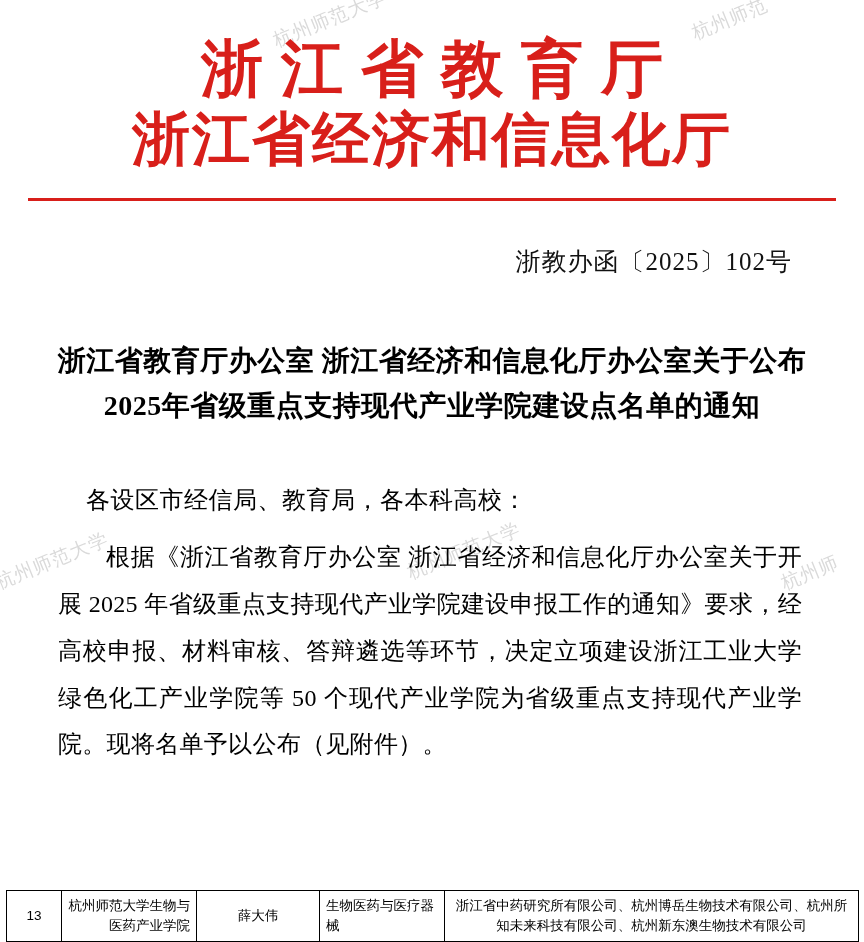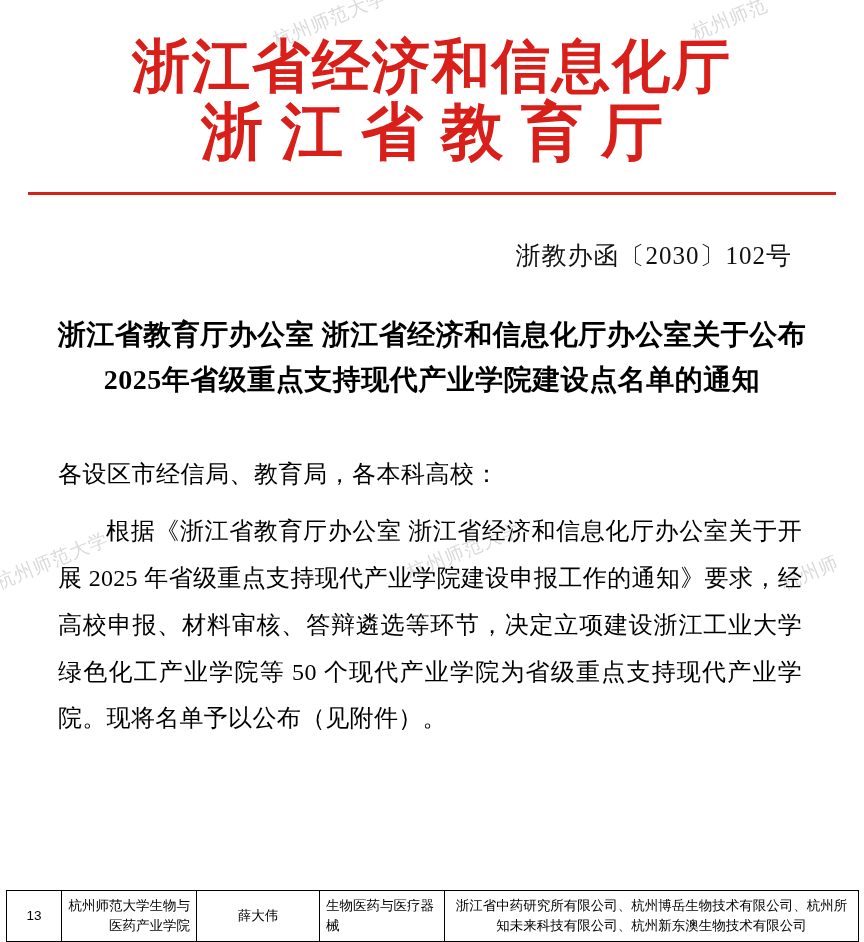--- a/index.html
+++ b/index.html
@@ -83,35 +83,35 @@
     padding: 44px 72px 0 0;
     font-size: 25px;
     color: #111;
     letter-spacing: 1px;
   }
 
   
   .headline {
     position: relative;
     z-index: 2;
-    margin: 40px auto 0 auto;
+    margin: 60px auto 0 auto;
     width: 760px;
     text-align: center;
     font-size: 28px;
     font-weight: bold;
     line-height: 1.62;
     color: #000;
     letter-spacing: .5px;
   }
 
   
   .salutation {
     position: relative;
     z-index: 2;
-    margin: 56px 0 0 58px;
+    margin: 56px 0 0 86px;
     font-size: 24px;
     color: #000;
     letter-spacing: .5px;
   }
   .body-text {
     position: relative;
     z-index: 2;
     margin: 18px 62px 0 58px;
     font-size: 24px;
     line-height: 1.95;
@@ -155,27 +155,27 @@
 
 <div class="page">
 
   <div class="watermark wm1">杭州师范大学</div>
   <div class="watermark wm2">杭州师范</div>
   <div class="watermark wm3">杭州师范大学</div>
   <div class="watermark wm4">杭州师范大学</div>
   <div class="watermark wm5">杭州师</div>
 
   <div class="masthead">
+    <div class="title-line title-line-1">浙江省教育厅</div>
     <div class="title-line title-line-2">浙江省经济和信息化厅</div>
-    <div class="title-line title-line-1">浙江省教育厅</div>
   </div>
 
   <div class="red-rule"></div>
 
-  <div class="doc-number">浙教办函〔2030〕102号</div>
+  <div class="doc-number">浙教办函〔2025〕102号</div>
 
   <div class="headline">浙江省教育厅办公室 浙江省经济和信息化厅办公室关于公布2025年省级重点支持现代产业学院建设点名单的通知</div>
 
   <div class="salutation">各设区市经信局、教育局，各本科高校：</div>
   <div class="body-text">根据《浙江省教育厅办公室 浙江省经济和信息化厅办公室关于开展 2025 年省级重点支持现代产业学院建设申报工作的通知》要求，经高校申报、材料审核、答辩遴选等环节，决定立项建设浙江工业大学绿色化工产业学院等 50 个现代产业学院为省级重点支持现代产业学院。现将名单予以公布（见附件）。</div>
 
   <div class="table-wrap">
     <table class="tbl">
       <tbody>
         <tr>

